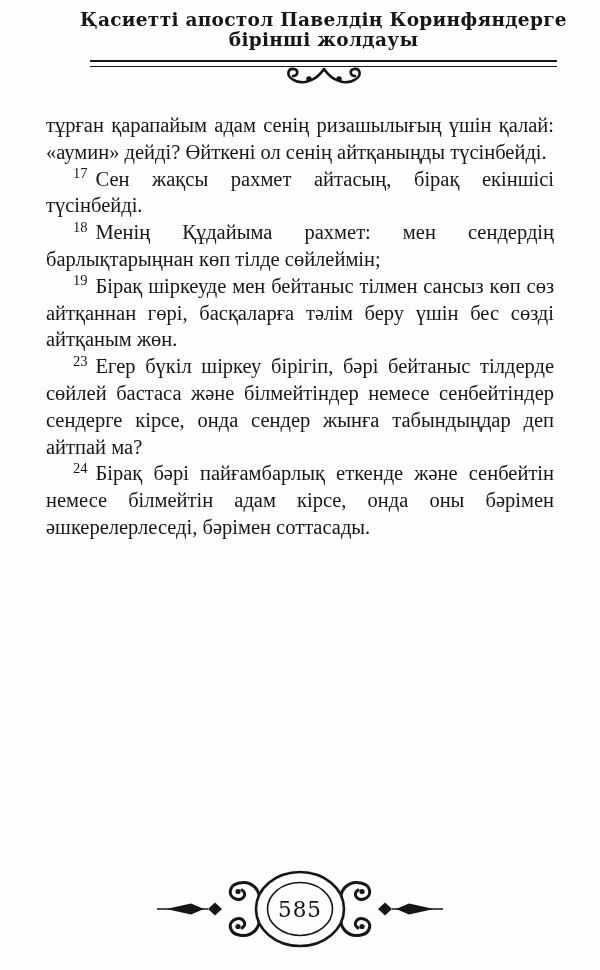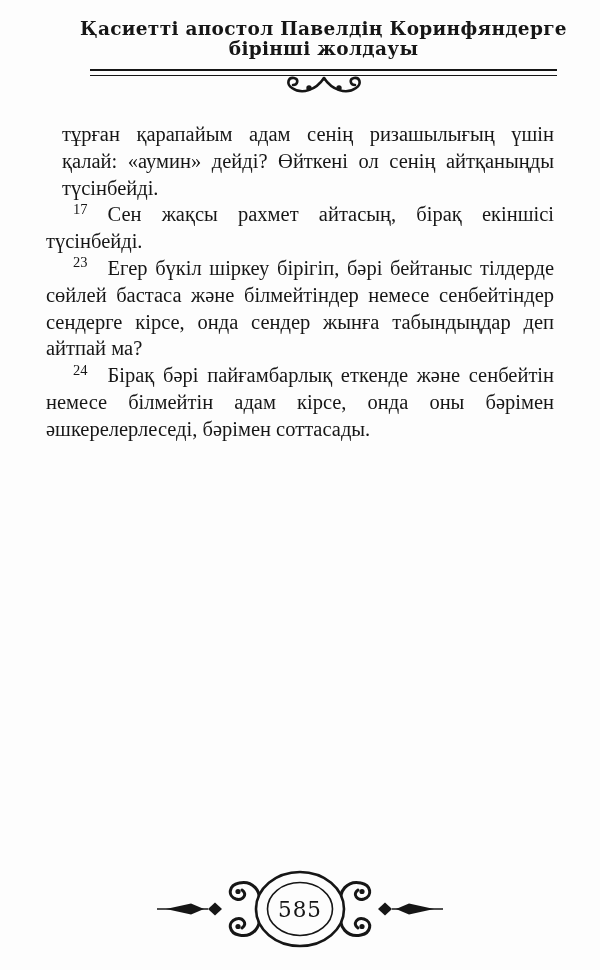--- a/index.html
+++ b/index.html
@@ -7,21 +7,21 @@
   .page {
     position: relative;
     width: 600px;
     height: 970px;
     margin: 0 auto;
     background: #fdfdfd;
     color: #161616;
     font-family: "Liberation Serif", serif;
     overflow: hidden;
   }
-  .header { text-align: center; padding-top: 19px; margin-left: 47px; }
+  .header { text-align: center; padding-top: 10px; margin-left: 47px; }
   .title {
     font-family: "DejaVu Serif", serif;
     font-weight: 700;
     font-size: 18.5px;
     line-height: 20px;
     letter-spacing: 0.3px;
   }
   .rule {
     margin: 10px 43px 0 43px;
     height: 7px;
@@ -30,28 +30,28 @@
   }
   .header-orn { margin-top: -1px; line-height: 0; }
   .body-text {
     margin: 21px 46px 0 46px;
     font-size: 20.5px;
     line-height: 26.8px;
     text-align: justify;
     hyphens: none;
   }
   .para { text-indent: 27px; }
-  .para.continuation { text-indent: 0; margin-left: 16px; }
+  .para.continuation { text-indent: 0; }
   sup.vnum {
     font-size: 14.5px;
     line-height: 0;
     vertical-align: baseline;
     position: relative;
     top: -7.5px;
-    margin-right: 20px;
+    margin-right: 8px;
   }
   .footer {
     position: absolute;
     left: 50%;
     bottom: 16px;
     transform: translateX(-50%);
     line-height: 0;
   }
   .pagenum-text {
     font-family: "DejaVu Serif", serif;
@@ -82,21 +82,23 @@
         <circle cx="55" cy="4" r="1.6" fill="#161616"></circle>
       </svg>
     </div>
   </header>
 
   <main class="body-text">
   <p class="para continuation"><span>тұрған қарапайым адам сенің ризашылығың үшін қалай: «аумин» дейді? Өйткені ол сенің айтқаныңды түсінбейді.</span></p>
 
   <p class="para"><sup class="vnum">17</sup><span>Сен жақсы рахмет айтасың, бірақ екіншісі түсінбейді.</span></p>
 
+  <p class="para"><sup class="vnum">18</sup><span>Менің Құдайыма рахмет: мен сендердің барлықтарыңнан көп тілде сөйлеймін;</span></p>
 
+  <p class="para"><sup class="vnum">19</sup><span>Бірақ шіркеуде мен бейтаныс тілмен сансыз көп сөз айтқаннан гөрі, басқаларға тәлім беру үшін бес сөзді айтқаным жөн.</span></p>
 
 
 
 
   <p class="para"><sup class="vnum">23</sup><span>Егер бүкіл шіркеу бірігіп, бәрі бейтаныс тілдерде сөйлей бастаса және білмейтіндер немесе сенбейтіндер сендерге кірсе, онда сендер жынға табындыңдар деп айтпай ма?</span></p>
 
   <p class="para"><sup class="vnum">24</sup><span>Бірақ бәрі пайғамбарлық еткенде және сенбейтін немесе білмейтін адам кірсе, онда оны бәрімен әшкерелерлеседі, бәрімен соттасады.</span></p>
 
 </main>
 

